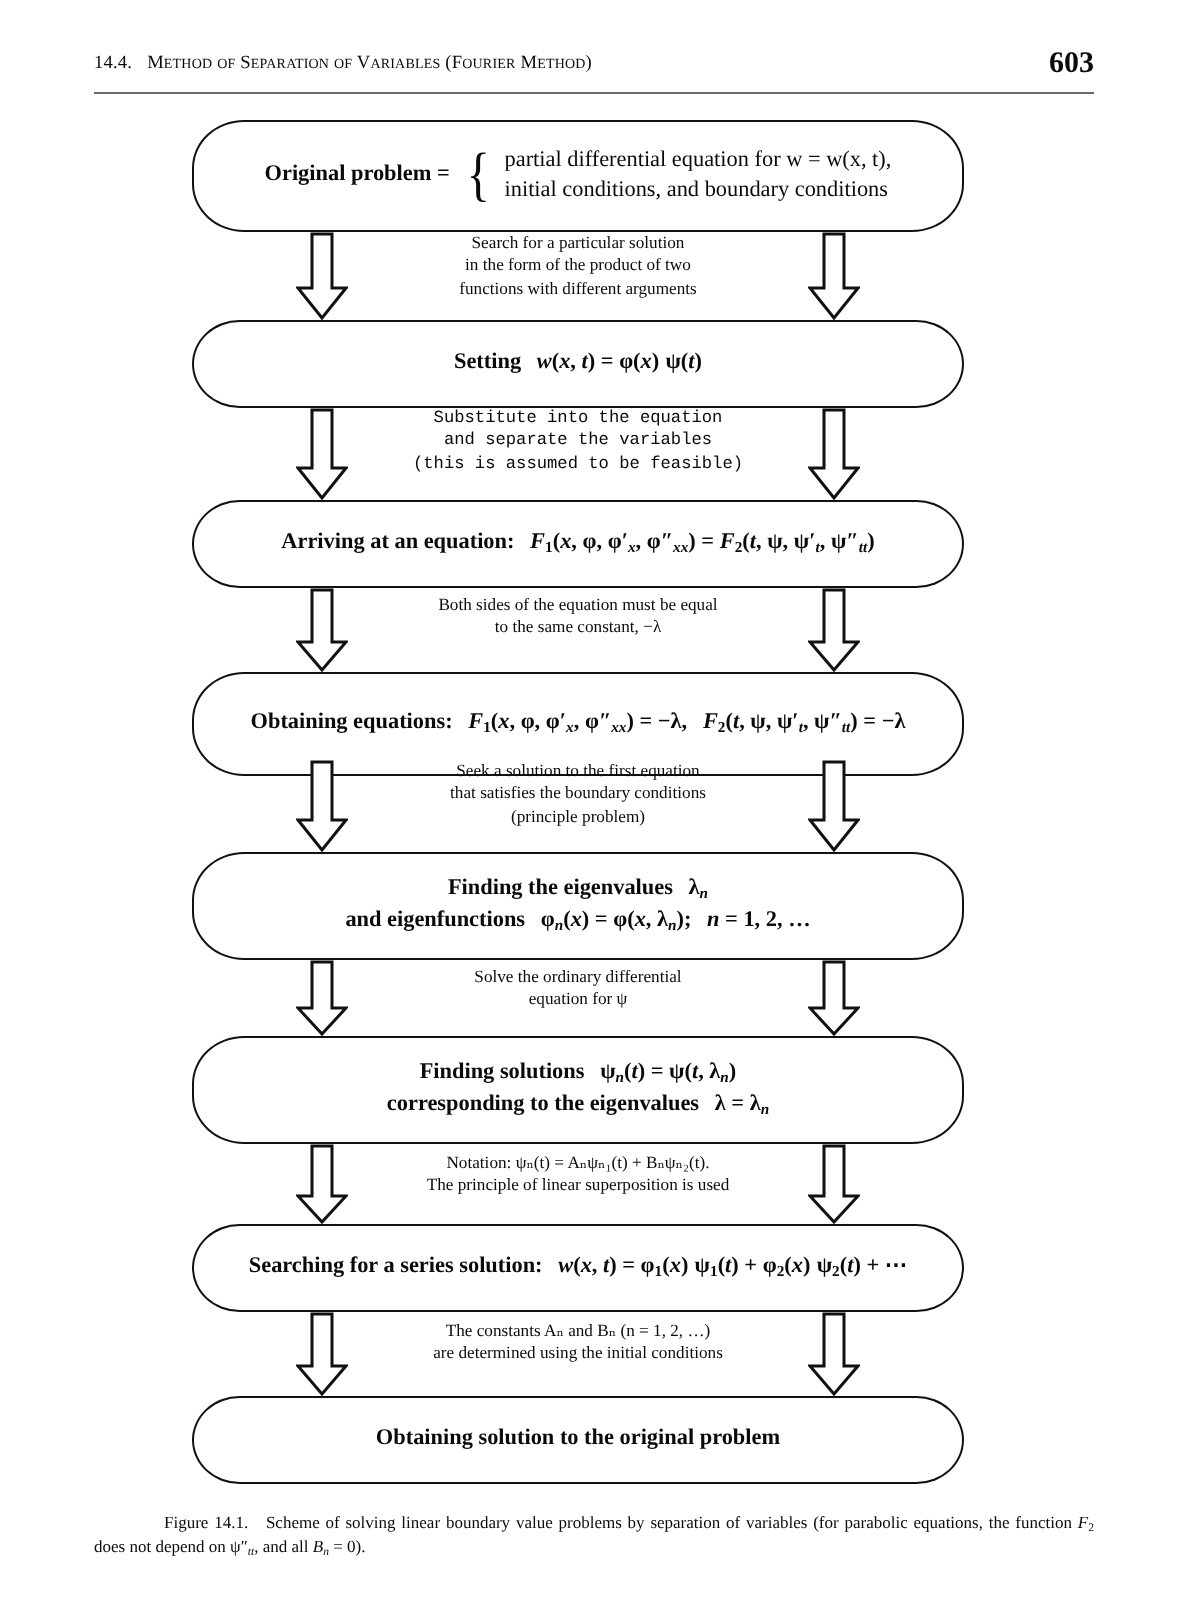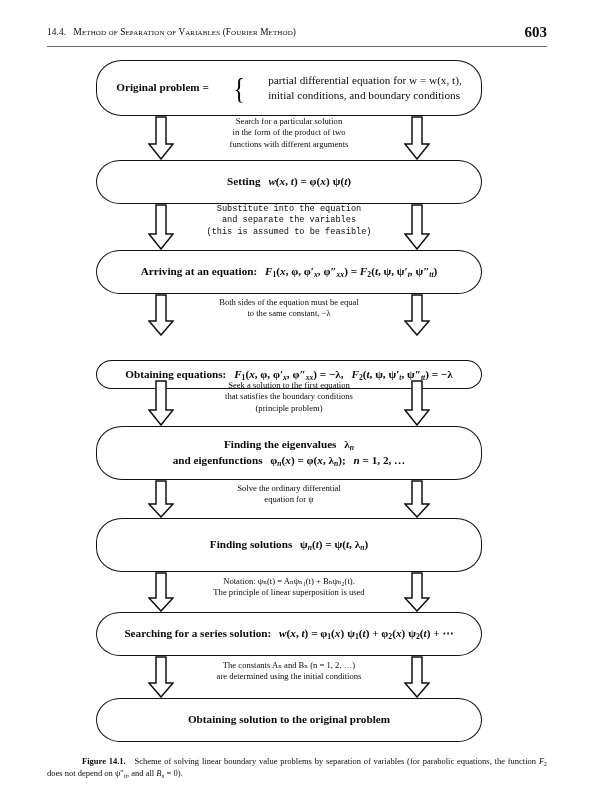--- a/index.html
+++ b/index.html
@@ -114,21 +114,21 @@
   }
   sub { vertical-align: -0.26em; }
   .mgap { display: inline-block; width: 0.28em; }
   .mgap-w { display: inline-block; width: 0.7em; }
 
   
   .brace-row {
     display: flex;
     align-items: center;
     justify-content: center;
-    gap: 16px;
+    gap: 0;
   }
   .brace-lead { white-space: nowrap; padding-right: 5px; }
   .brace-glyph {
     font-size: 30px;
     font-weight: normal;
     line-height: 0.92;
     transform: scaleX(0.82);
     padding: 0 2px;
     font-family: "Liberation Serif", serif;
   }
@@ -144,21 +144,21 @@
   
   #figure-caption {
     position: absolute;
     left: 47px;
     top: 755px;
     width: 500px;
     font-size: 8.5px;
     line-height: 1.45;
     text-align: justify;
   }
-  #figure-caption .cap-label { font-weight: bold; padding-left: 35px; }
+  #figure-caption .cap-label { font-weight: normal; padding-left: 35px; }
 </style>
 </head>
 <body>
 
 <div id="page-header">
   <div class="head-title">
     <span>14.4.</span>
     <span class="mgap"></span>
     <span class="smallcaps-run">Method of Separation of Variables (Fourier Method)</span>
   </div>
@@ -237,21 +237,21 @@
       <div>Both sides of the equation must be equal</div>
       <div>to the same constant,  −λ</div>
     </div>
     <div class="arrow right">
       <svg viewBox="0 0 26 42" preserveAspectRatio="none">
         <polygon points="8,1 18,1 18,27 25,27 13,41 1,27 8,27" fill="#ffffff" stroke="#111111" stroke-width="1.5"></polygon>
       </svg>
     </div>
   </div>
 
-  <div class="node" style="top:276px;height:29px;margin-top:24px;">
+  <div class="node" style="top:276px;height:52px;">
     <div class="inner">
       Obtaining equations:<span class="mgap-w"></span><span class="mi">F</span><sub>1</sub>(<span class="mi">x</span>, φ, φ<span class="mup">′</span><sub class="mi">x</sub>, φ<span class="mup">″</span><sub class="mi">xx</sub>) = −λ,<span class="mgap-w"></span><span class="mi">F</span><sub>2</sub>(<span class="mi">t</span>, ψ, ψ<span class="mup">′</span><sub class="mi">t</sub>, ψ<span class="mup">″</span><sub class="mi">tt</sub>) = −λ
     </div>
   </div>
 
   <div class="connector" style="top:320px;height:46px;">
     <div class="arrow left">
       <svg viewBox="0 0 26 46" preserveAspectRatio="none">
         <polygon points="8,1 18,1 18,30 25,30 13,45 1,30 8,30" fill="#ffffff" stroke="#111111" stroke-width="1.5"></polygon>
       </svg>
@@ -294,20 +294,23 @@
         <polygon points="8,1 18,1 18,24 25,24 13,37 1,24 8,24" fill="#ffffff" stroke="#111111" stroke-width="1.5"></polygon>
       </svg>
     </div>
   </div>
 
   <div class="node" style="top:458px;height:54px;">
     <div class="inner">
       <div>
         Finding solutions<span class="mgap-w"></span>ψ<sub class="mi">n</sub>(<span class="mi">t</span>) = ψ(<span class="mi">t</span>, λ<sub class="mi">n</sub>)
       </div>
+      <div>
+        corresponding to the eigenvalues<span class="mgap-w"></span>λ = λ<sub class="mi">n</sub>
+      </div>
     </div>
   </div>
 
   <div class="connector" style="top:512px;height:40px;">
     <div class="arrow left">
       <svg viewBox="0 0 26 40" preserveAspectRatio="none">
         <polygon points="8,1 18,1 18,26 25,26 13,39 1,26 8,26" fill="#ffffff" stroke="#111111" stroke-width="1.5"></polygon>
       </svg>
     </div>
     <div class="note" style="top:4px;left:64px;right:64px;">

